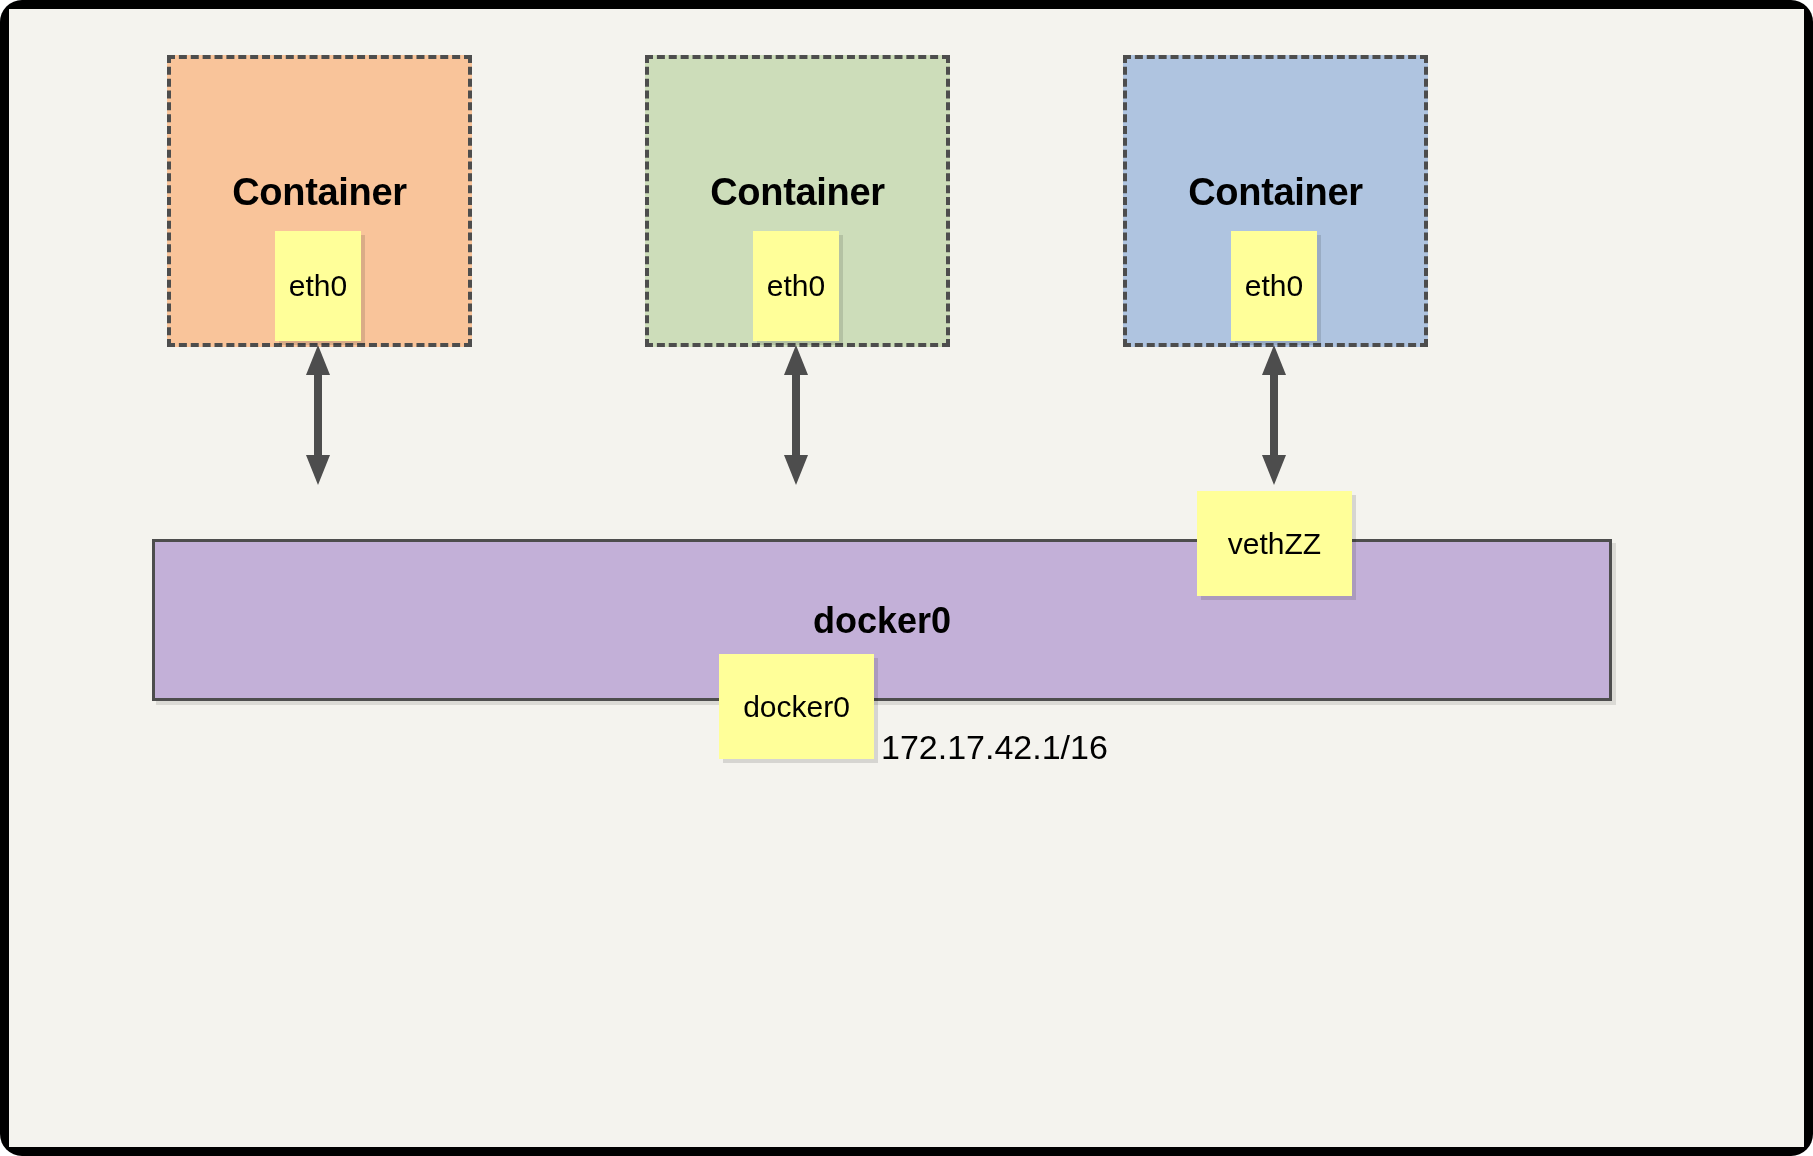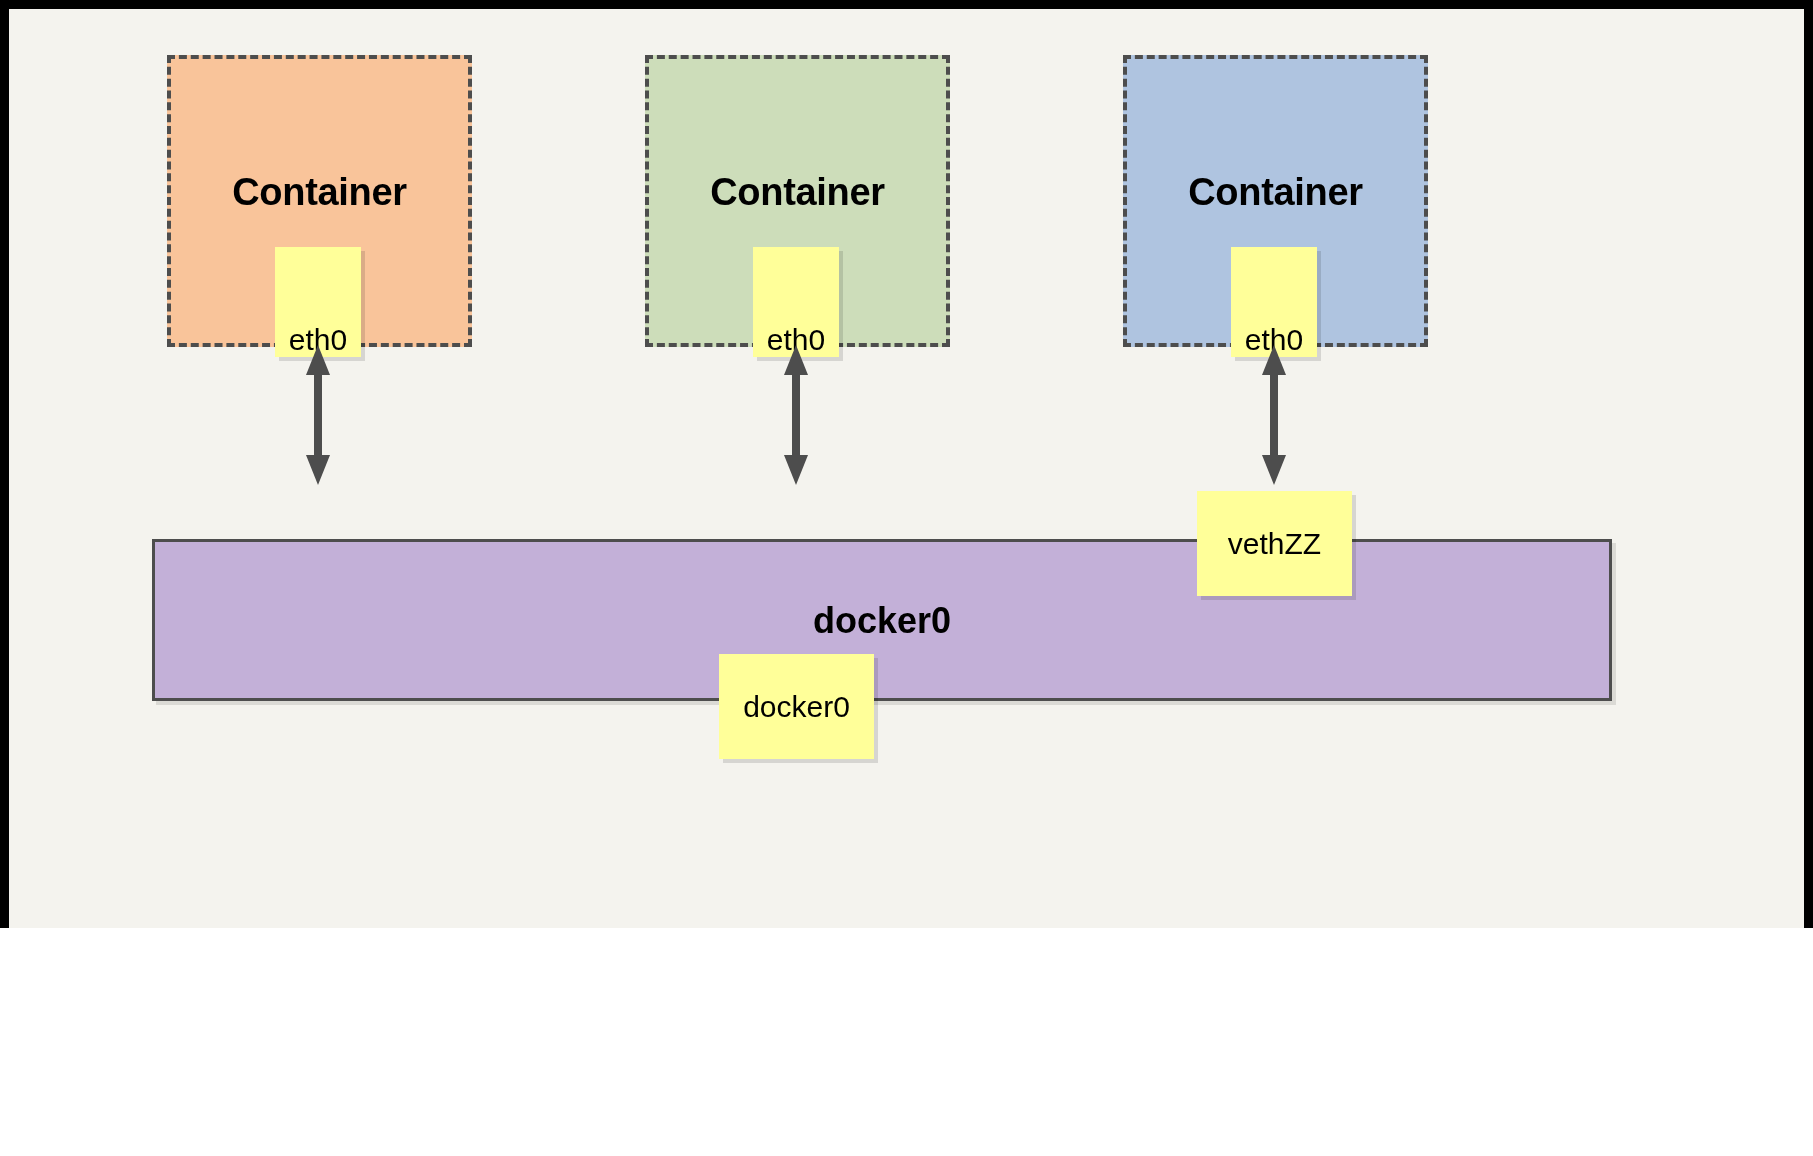--- a/index.html
+++ b/index.html
@@ -7,23 +7,24 @@
     padding: 0;
     background: #ffffff;
   }
   body {
     font-family: "Liberation Sans", sans-serif;
   }
 
   #canvas {
     position: relative;
     width: 1813px;
-    height: 928px;
+    height: 1156px;
     background: #000000;
     overflow: hidden;
+    border-radius: 22px;
   }
 
   
   .host-panel {
     position: absolute;
     left: 9px;
     top: 9px;
     width: 1795px;
     height: 1138px;
     background: #f4f3ee;
@@ -64,22 +65,21 @@
     align-items: center;
     justify-content: center;
     color: #000000;
     font-size: 30px;
     white-space: nowrap;
   }
 
   .eth-box {
     width: 86px;
     height: 110px;
-    top: 238px;
-    align-items: flex-end;
+    top: 222px;
   }
   #eth-0 { left: 266px; }
   #eth-1 { left: 744px; }
   #eth-2 { left: 1222px; }
 
   .veth-box {
     width: 155px;
     height: 105px;
     top: 470px;
   }
@@ -198,16 +198,17 @@
     </div>
 
     <div class="note-box veth-box" id="veth-2">
       <span>vethZZ</span>
     </div>
 
     <div class="note-box" id="docker0-note">
       <span>docker0</span>
     </div>
 
+    <div id="ip-label">172.17.42.1/16</div>
 
 
   </div>
 </div>
 
 </body></html>

